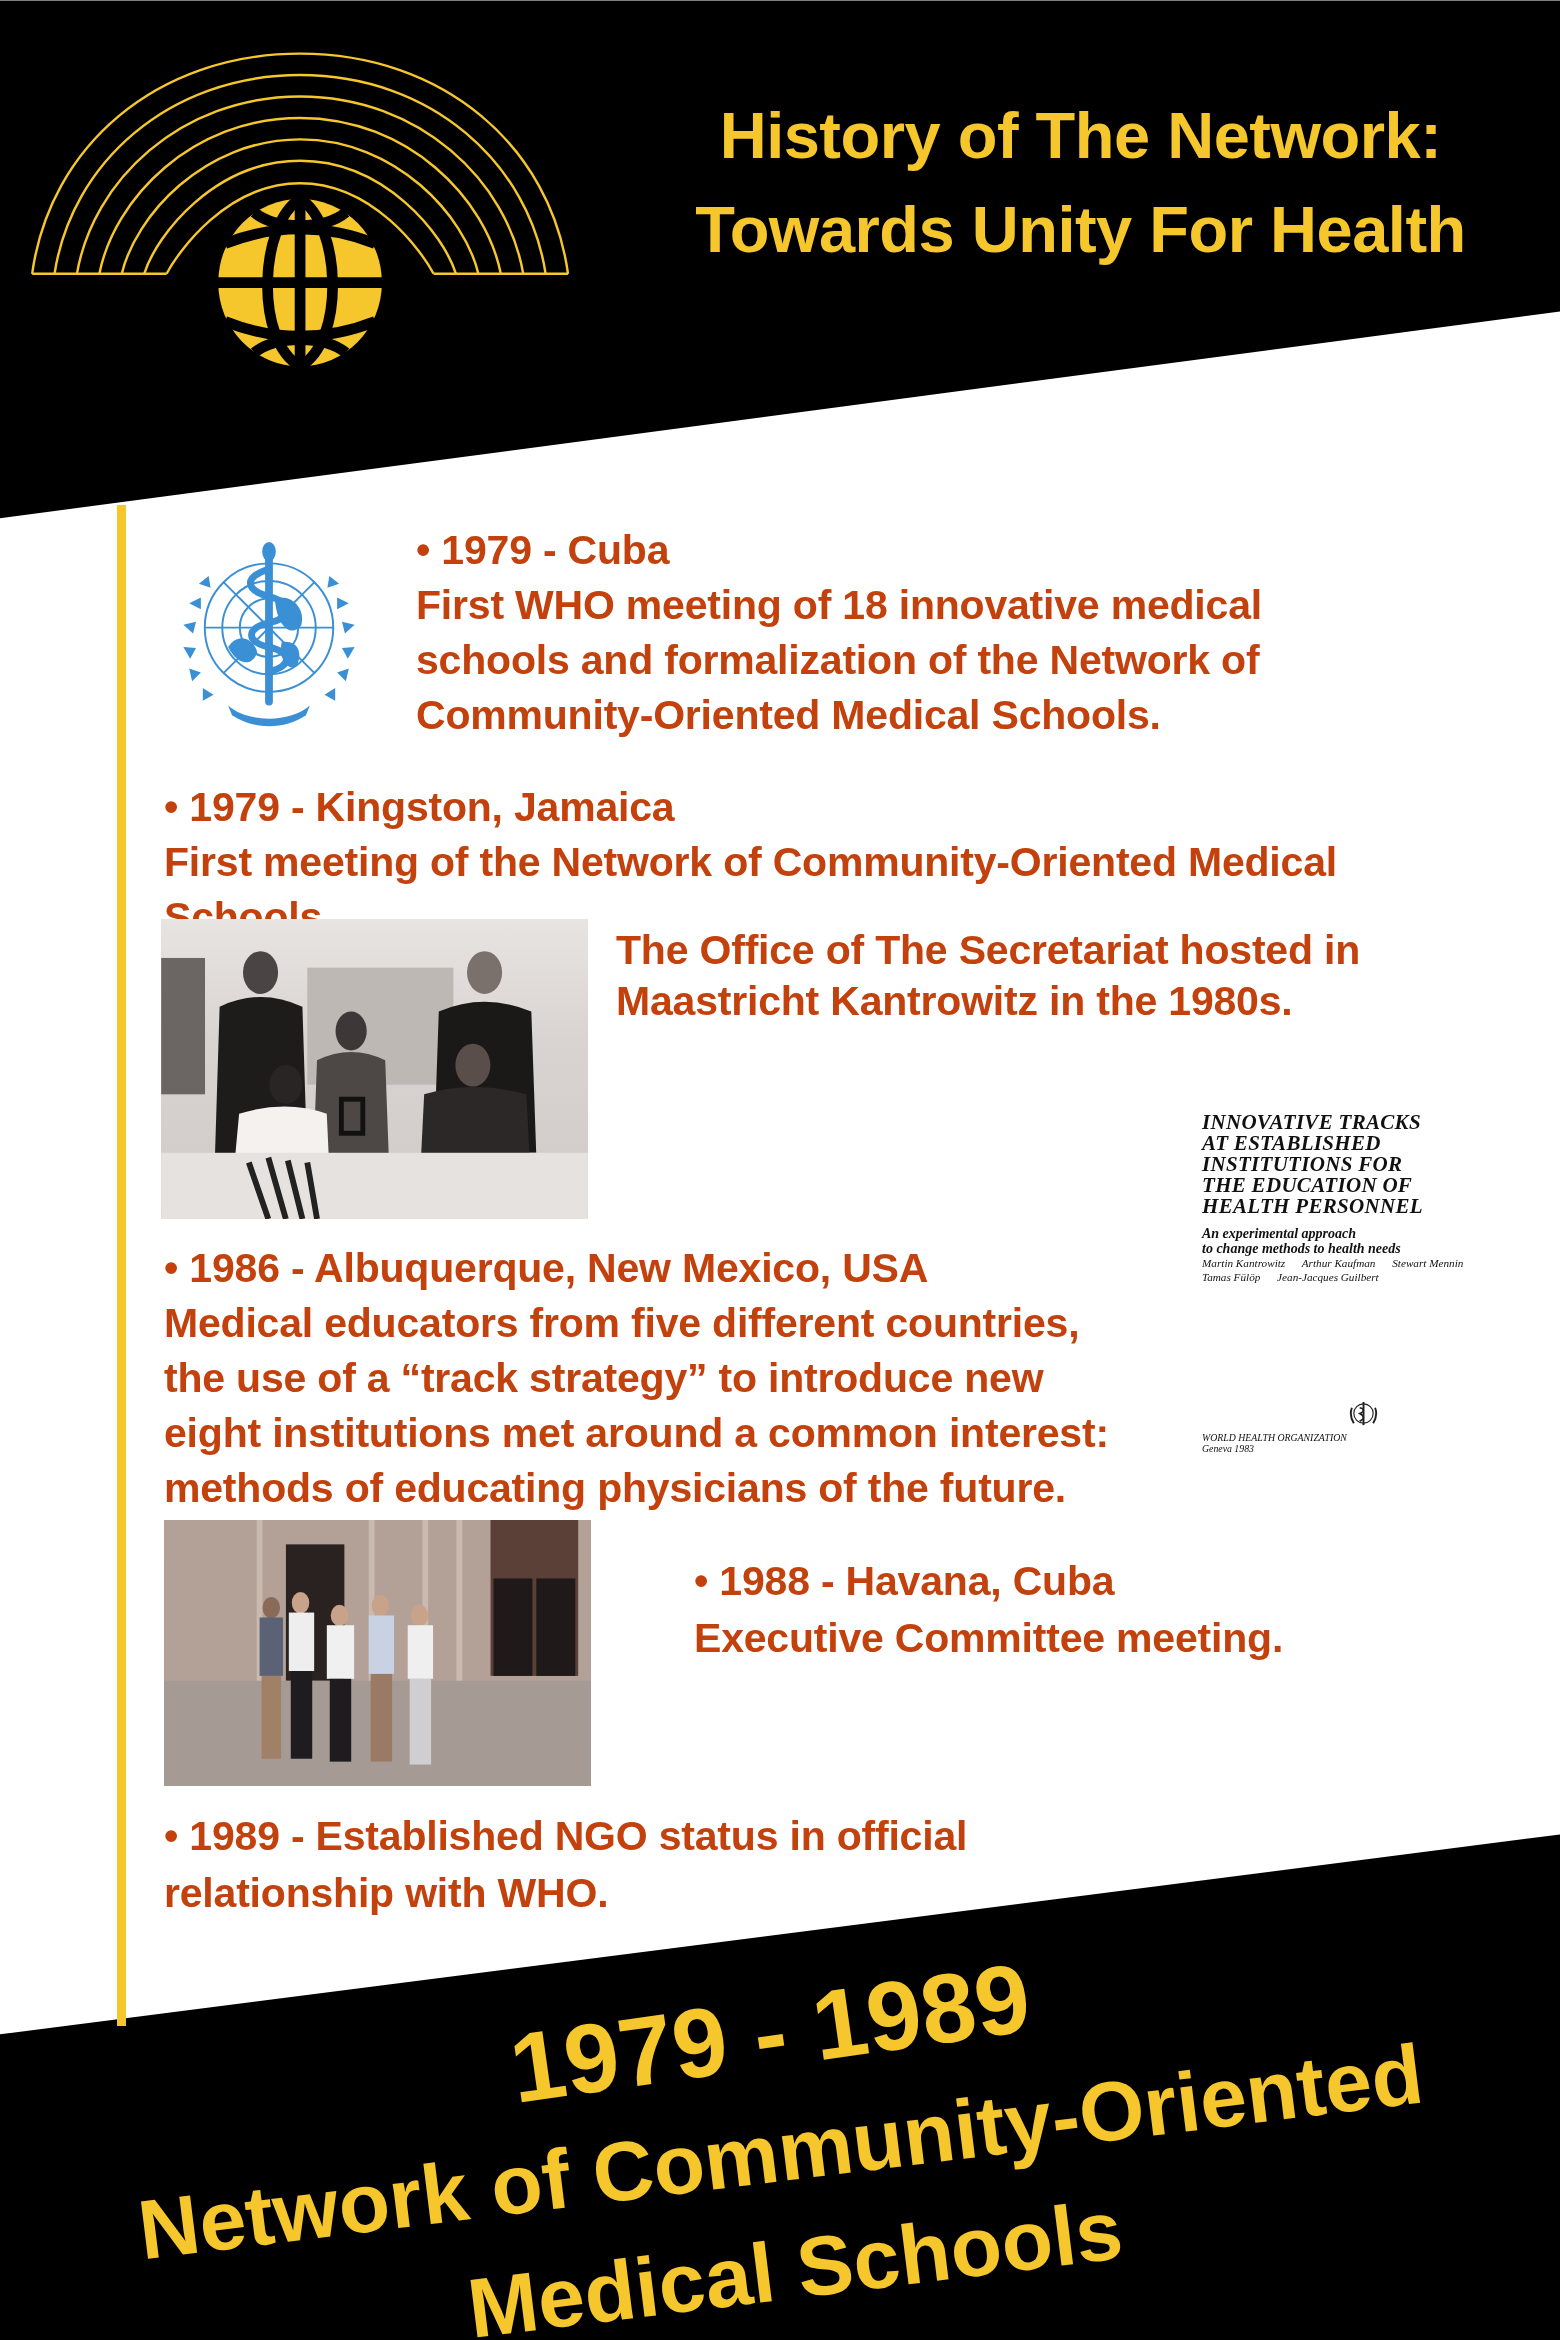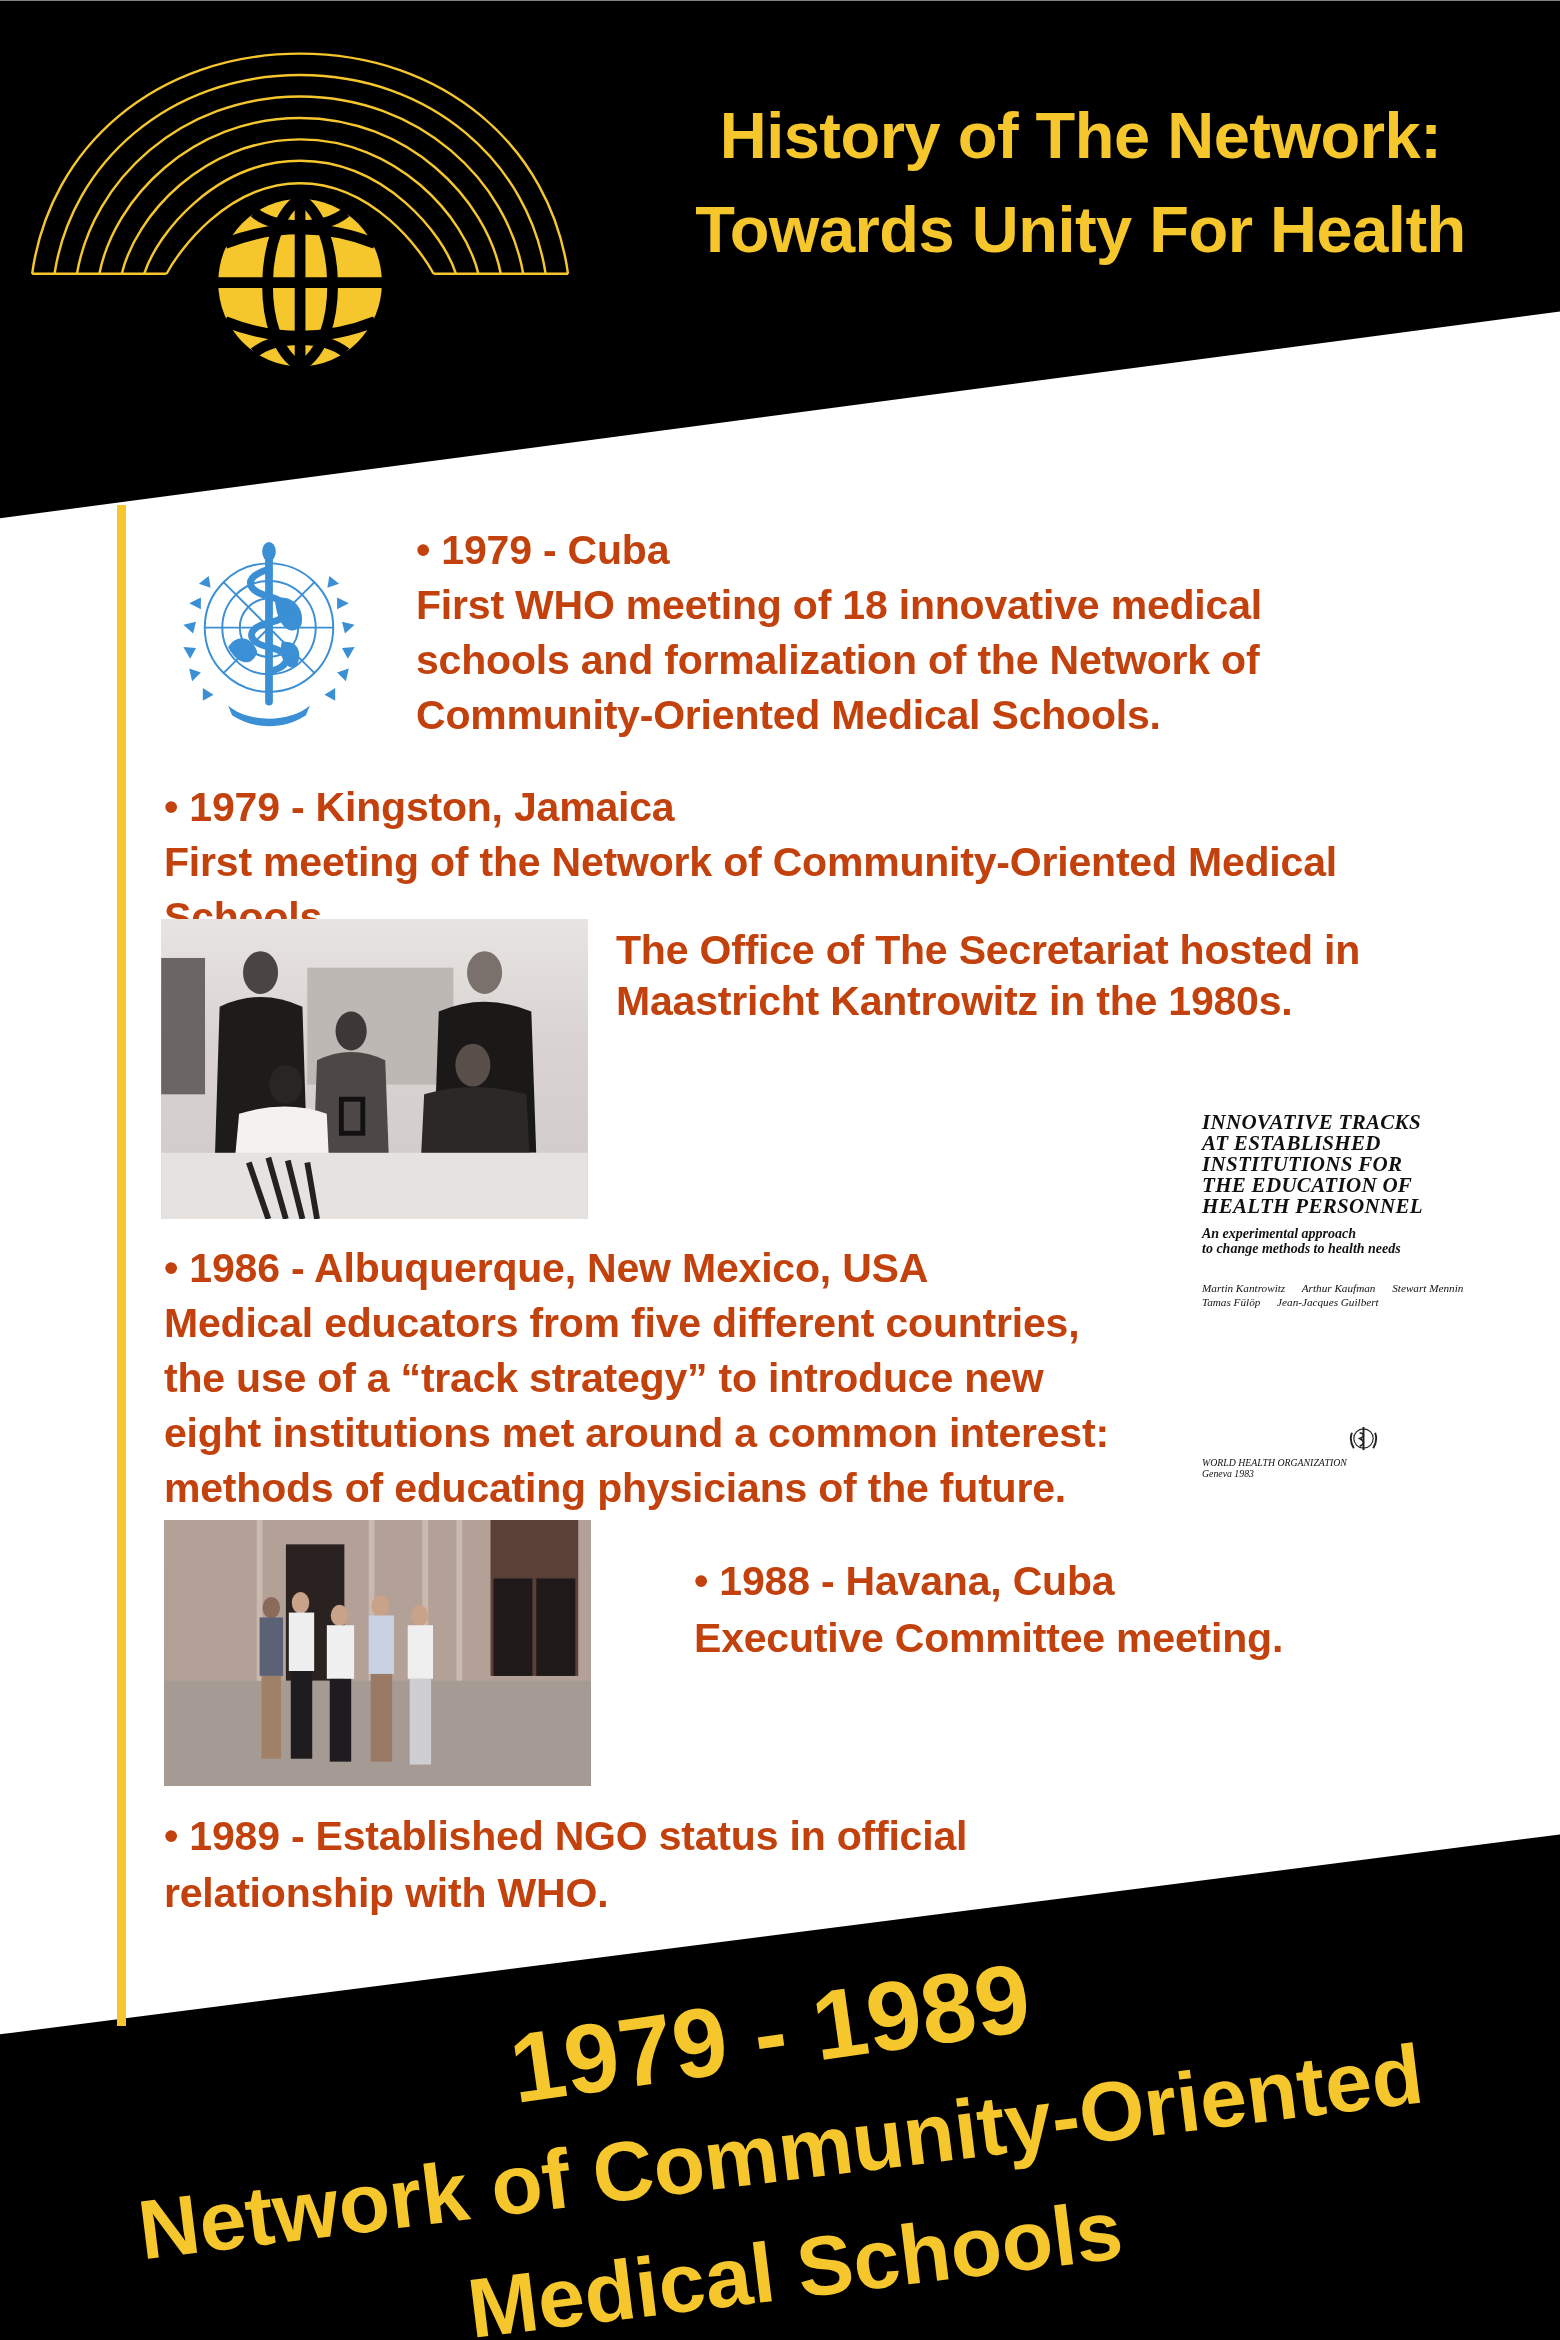--- a/index.html
+++ b/index.html
@@ -131,21 +131,21 @@
 </div>
 
 <div class="book">
   <div class="bt">INNOVATIVE TRACKS</div>
   <div class="bt">AT ESTABLISHED</div>
   <div class="bt">INSTITUTIONS FOR</div>
   <div class="bt">THE EDUCATION OF</div>
   <div class="bt">HEALTH PERSONNEL</div>
   <div class="bs">An experimental approach</div>
   <div class="bs" style="margin-top:0;">to change methods to health needs</div>
-  <div class="ba" style="margin-top:25px;white-space:pre;">Martin Kantrowitz      Arthur Kaufman      Stewart Mennin</div>
+  <div class="ba" style="white-space:pre;">Martin Kantrowitz      Arthur Kaufman      Stewart Mennin</div>
   <div class="ba" style="white-space:pre;">Tamas Fülöp      Jean-Jacques Guilbert</div>
   <svg style="display:block;margin:115px auto 3.9px auto;" width="31" height="29" viewBox="0 0 32 30" xmlns="http://www.w3.org/2000/svg">
     <circle cx="16" cy="14" r="10" fill="none" stroke="#222" stroke-width="1.2"></circle>
     <line x1="16" y1="2" x2="16" y2="26" stroke="#222" stroke-width="2"></line>
     <path d="M12,8 Q20,10 12,14 Q20,18 12,22" fill="none" stroke="#222" stroke-width="1.6"></path>
     <path d="M4,8 Q1,16 6,24 M28,8 Q31,16 26,24" fill="none" stroke="#222" stroke-width="2"></path>
   </svg>
   <div class="org">WORLD HEALTH ORGANIZATION</div>
   <div class="org">Geneva 1983</div>
 </div>

